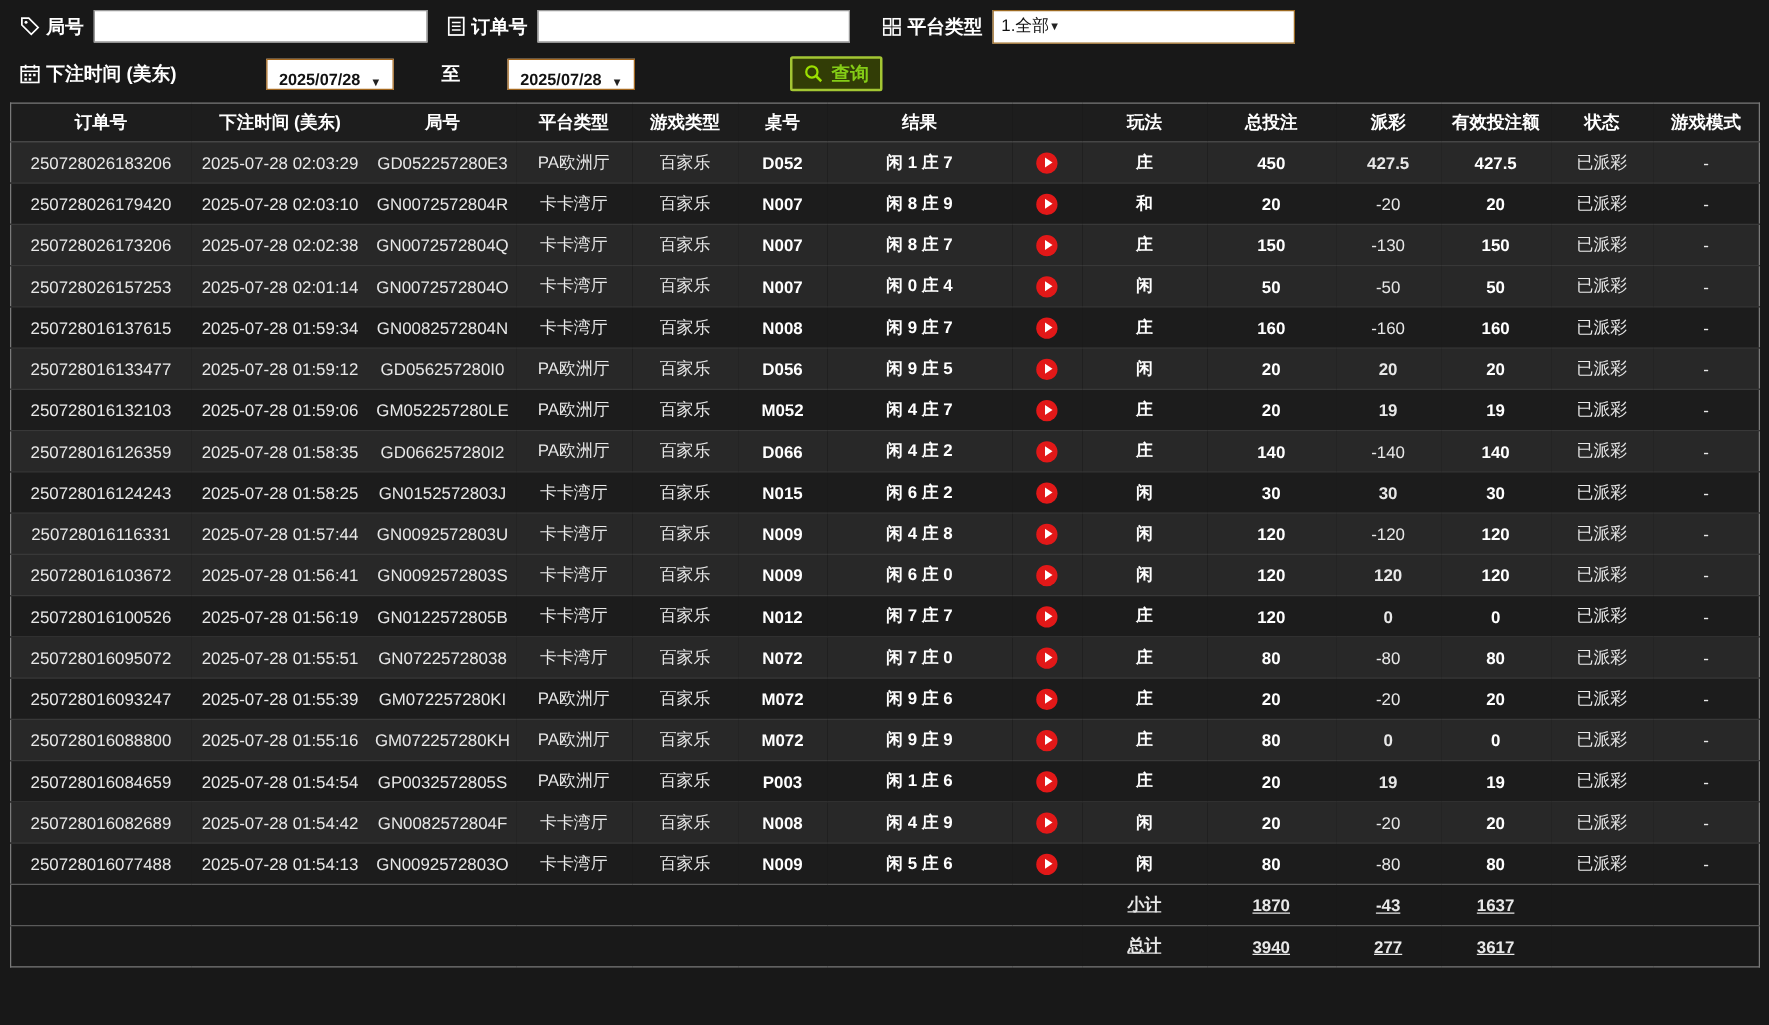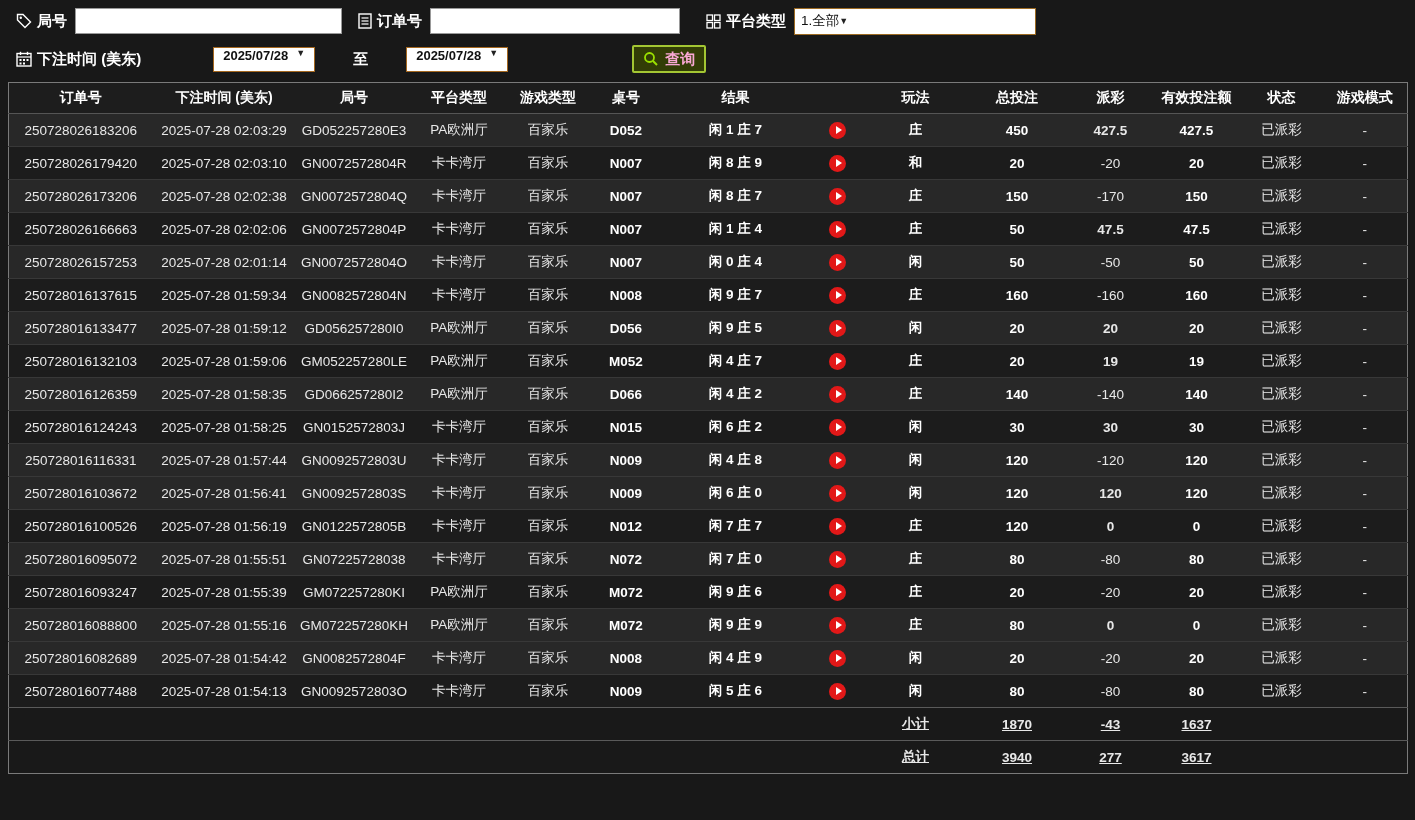--- a/index.html
+++ b/index.html
@@ -17,27 +17,27 @@
   .tinput{height:24px;background:#fff;border:1px solid #999;margin-left:8px;padding:0 5px;
           font-size:13px;color:#111;outline:none;}
   .w-round{width:255px;}
   .w-order{width:238px;}
   .g2{margin-left:16px;}
   .g3{margin-left:26px;}
   .select{display:flex;align-items:center;width:228px;height:25px;
           background:#fff;border:1px solid #9c6a22;margin-left:8px;padding:0 6px;color:#111;
           font-size:13.5px;cursor:pointer;}
   .select .caret,.date-btn .caret{font-size:9px;color:#222;}
-  .date-btn{display:inline-flex;align-items:flex-start;gap:8px;height:25px;background:#fff;
+  .date-btn{display:inline-flex;align-items:flex-end;gap:8px;height:25px;background:#fff;
             border:1px solid #a5681f;color:#111;font-weight:bold;font-size:13px;padding:0 9px;
             cursor:pointer;}
   .first-date{margin-left:72px;}
   .to-label{font-size:15px;font-weight:bold;margin:0 38px;}
   .query-btn{display:inline-flex;align-items:center;gap:6px;height:28px;background:#323d06;
-             border:2px solid #a3c633;color:#f9a8d4;font-weight:bold;font-size:15px;padding:0 9px;
+             border:2px solid #a3c633;color:#84cc16;font-weight:bold;font-size:15px;padding:0 9px;
              margin-left:124px;cursor:pointer;border-radius:2px;}
 
   
   table.grid{width:1399px;border-collapse:collapse;table-layout:fixed;border:1px solid #7a7a7a;}
   .grid th{height:28px;font-size:14px;font-weight:bold;background:#1d1d1d;color:#fff;
            border-bottom:1px solid #555;overflow:hidden;white-space:nowrap;}
   .grid td{height:30px;text-align:center;font-size:13.5px;color:#e8e8e8;
            overflow:hidden;white-space:nowrap;}
   tr.r-odd{background:#282828;}
   tr.r-even{background:#1c1c1c;}
@@ -211,40 +211,22 @@
           <td>GN0072572804Q</td>
           <td>卡卡湾厅</td>
           <td>百家乐</td>
           <td class="bold">N007</td>
           <td class="bold">闲 8 庄 7</td>
           <td><span class="play-btn">
               <span class="play-tri"></span>
             </span></td>
           <td class="bold">庄</td>
           <td class="bold">150</td>
-          <td class="pay-neg">-170</td>
+          <td class="pay-neg">-130</td>
           <td class="bold">150</td>
-          <td class="status-paid">已派彩</td>
-          <td class="dim">-</td>
-        </tr>
-        <tr class="r-even">
-          <td>250728026166663</td>
-          <td>2025-07-28 02:02:06</td>
-          <td>GN0072572804P</td>
-          <td>卡卡湾厅</td>
-          <td>百家乐</td>
-          <td class="bold">N007</td>
-          <td class="bold">闲 1 庄 4</td>
-          <td><span class="play-btn">
-              <span class="play-tri"></span>
-            </span></td>
-          <td class="bold">庄</td>
-          <td class="bold">50</td>
-          <td class="pay-pos">47.5</td>
-          <td class="bold">47.5</td>
           <td class="status-paid">已派彩</td>
           <td class="dim">-</td>
         </tr>
         <tr class="r-odd">
           <td>250728026157253</td>
           <td>2025-07-28 02:01:14</td>
           <td>GN0072572804O</td>
           <td>卡卡湾厅</td>
           <td>百家乐</td>
           <td class="bold">N007</td>
@@ -447,20 +429,38 @@
           <td>百家乐</td>
           <td class="bold">M072</td>
           <td class="bold">闲 9 庄 9</td>
           <td><span class="play-btn">
               <span class="play-tri"></span>
             </span></td>
           <td class="bold">庄</td>
           <td class="bold">80</td>
           <td class="pay-zero">0</td>
           <td class="bold">0</td>
+          <td class="status-paid">已派彩</td>
+          <td class="dim">-</td>
+        </tr>
+        <tr class="r-even">
+          <td>250728016084659</td>
+          <td>2025-07-28 01:54:54</td>
+          <td>GP0032572805S</td>
+          <td>PA欧洲厅</td>
+          <td>百家乐</td>
+          <td class="bold">P003</td>
+          <td class="bold">闲 1 庄 6</td>
+          <td><span class="play-btn">
+              <span class="play-tri"></span>
+            </span></td>
+          <td class="bold">庄</td>
+          <td class="bold">20</td>
+          <td class="pay-pos">19</td>
+          <td class="bold">19</td>
           <td class="status-paid">已派彩</td>
           <td class="dim">-</td>
         </tr>
         <tr class="r-odd">
           <td>250728016082689</td>
           <td>2025-07-28 01:54:42</td>
           <td>GN0082572804F</td>
           <td>卡卡湾厅</td>
           <td>百家乐</td>
           <td class="bold">N008</td>

